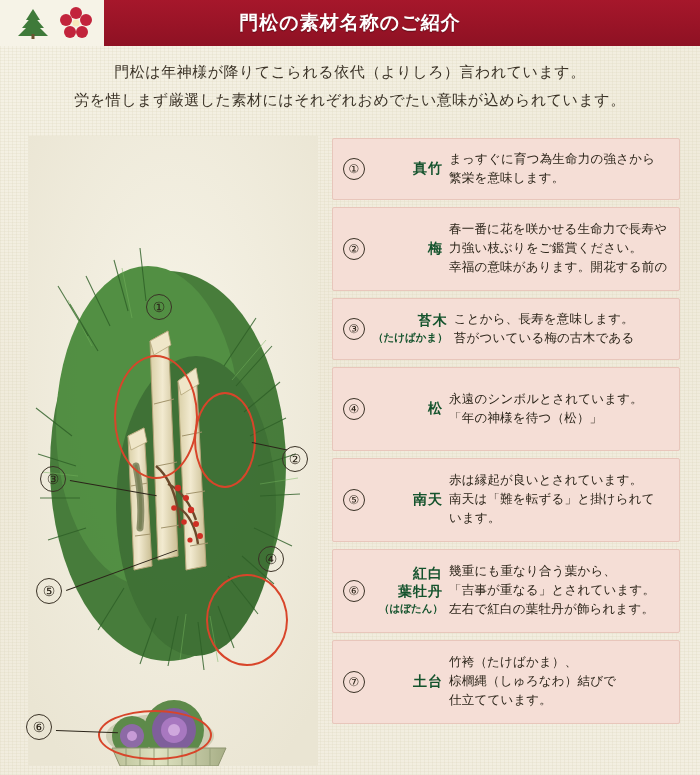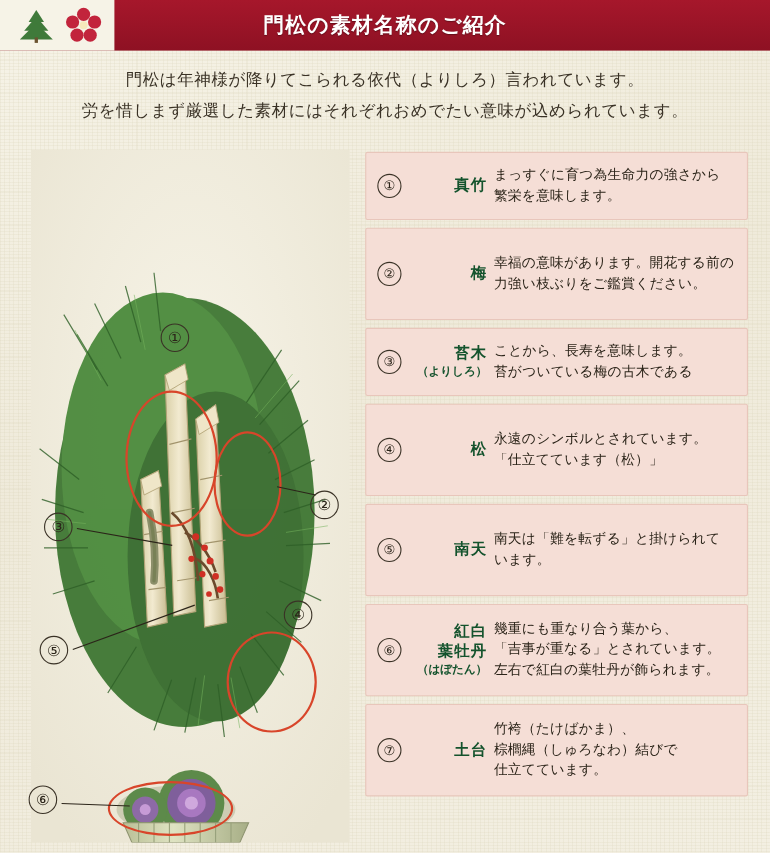--- a/index.html
+++ b/index.html
@@ -368,60 +368,62 @@
       </div>
 
       <div class="row" style="height:84px;">
         <div class="row-num">
           <div class="num-circle">②</div>
         </div>
         <div class="row-name">
           <div class="name-main">梅</div>
         </div>
         <div class="row-desc">
+          <div class="desc-line">春一番に花を咲かせる生命力で長寿や</div>
+          <div class="desc-line">力強い枝ぶりをご鑑賞ください。</div>
           <div class="desc-line">幸福の意味があります。開花する前の</div>
-          <div class="desc-line">力強い枝ぶりをご鑑賞ください。</div>
         </div>
       </div>
 
       <div class="row" style="height:62px;">
         <div class="row-num">
           <div class="num-circle">③</div>
         </div>
         <div class="row-name">
           <div class="name-main">苔木</div>
-          <div class="name-sub">（よりしろ）</div>
+          <div class="name-sub">（たけばかま）</div>
         </div>
         <div class="row-desc">
           <div class="desc-line">ことから、長寿を意味します。</div>
           <div class="desc-line">苔がついている梅の古木である</div>
         </div>
       </div>
 
       <div class="row" style="height:84px;">
         <div class="row-num">
           <div class="num-circle">④</div>
         </div>
         <div class="row-name">
           <div class="name-main">松</div>
         </div>
         <div class="row-desc">
           <div class="desc-line">永遠のシンボルとされています。</div>
-          <div class="desc-line">「仕立てています（松）」</div>
+          <div class="desc-line">「年の神様を待つ（松）」</div>
         </div>
       </div>
 
       <div class="row" style="height:84px;">
         <div class="row-num">
           <div class="num-circle">⑤</div>
         </div>
         <div class="row-name">
           <div class="name-main">南天</div>
         </div>
         <div class="row-desc">
+          <div class="desc-line">赤は縁起が良いとされています。</div>
           <div class="desc-line">南天は「難を転ずる」と掛けられて</div>
           <div class="desc-line">います。</div>
         </div>
       </div>
 
       <div class="row" style="height:84px;">
         <div class="row-num">
           <div class="num-circle">⑥</div>
         </div>
         <div class="row-name">

